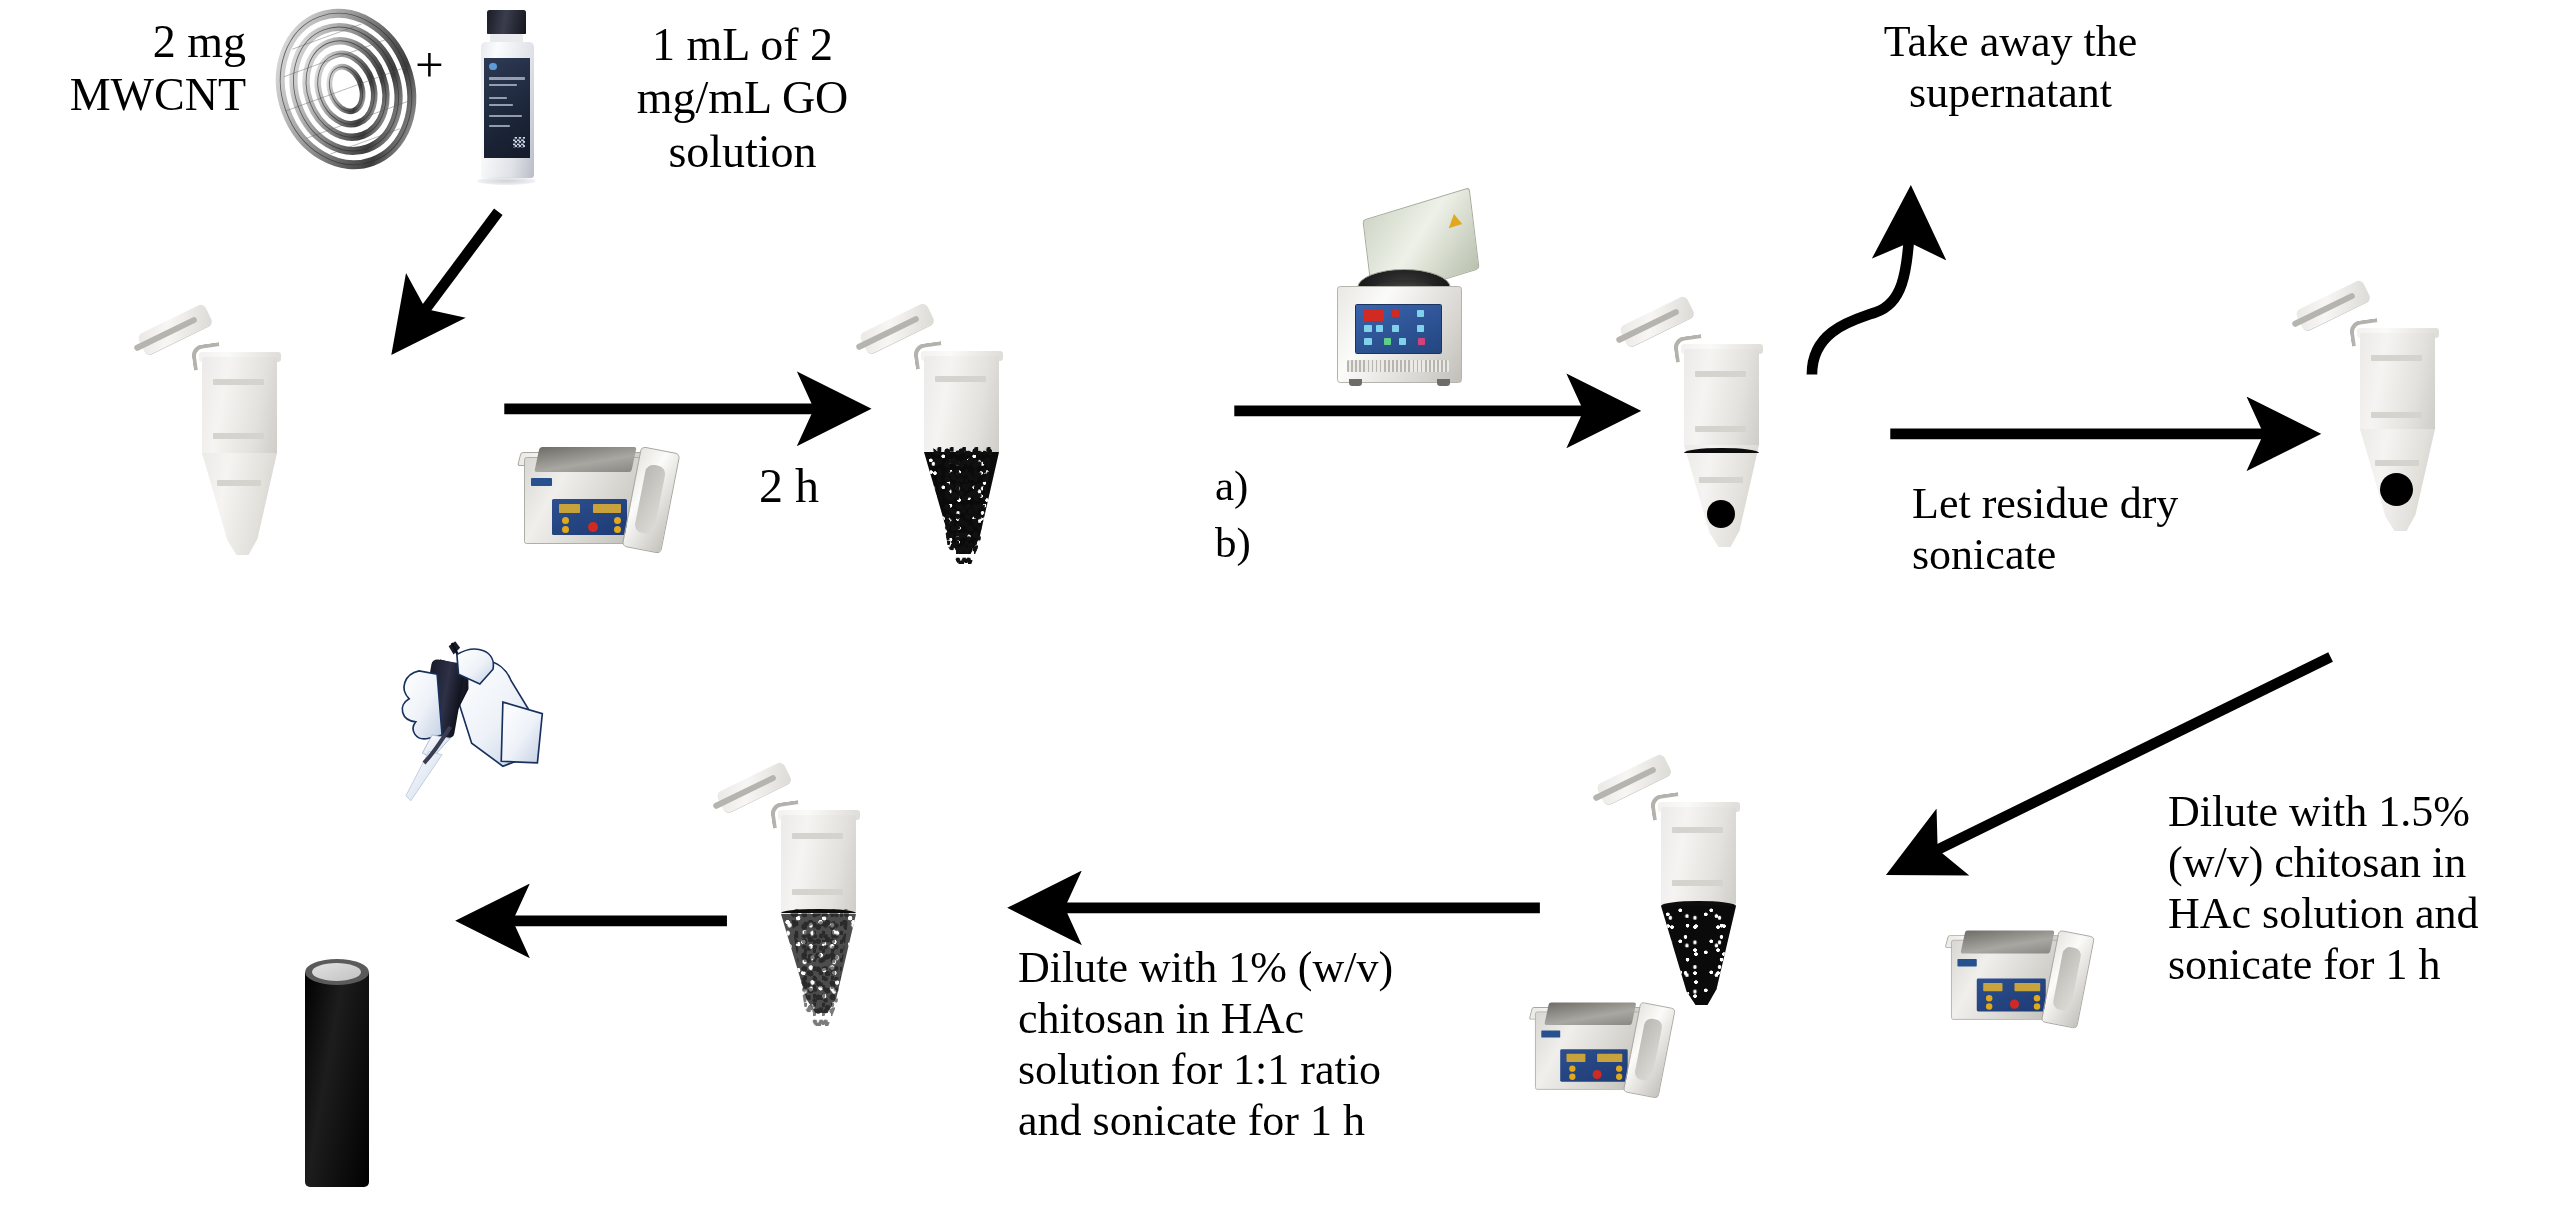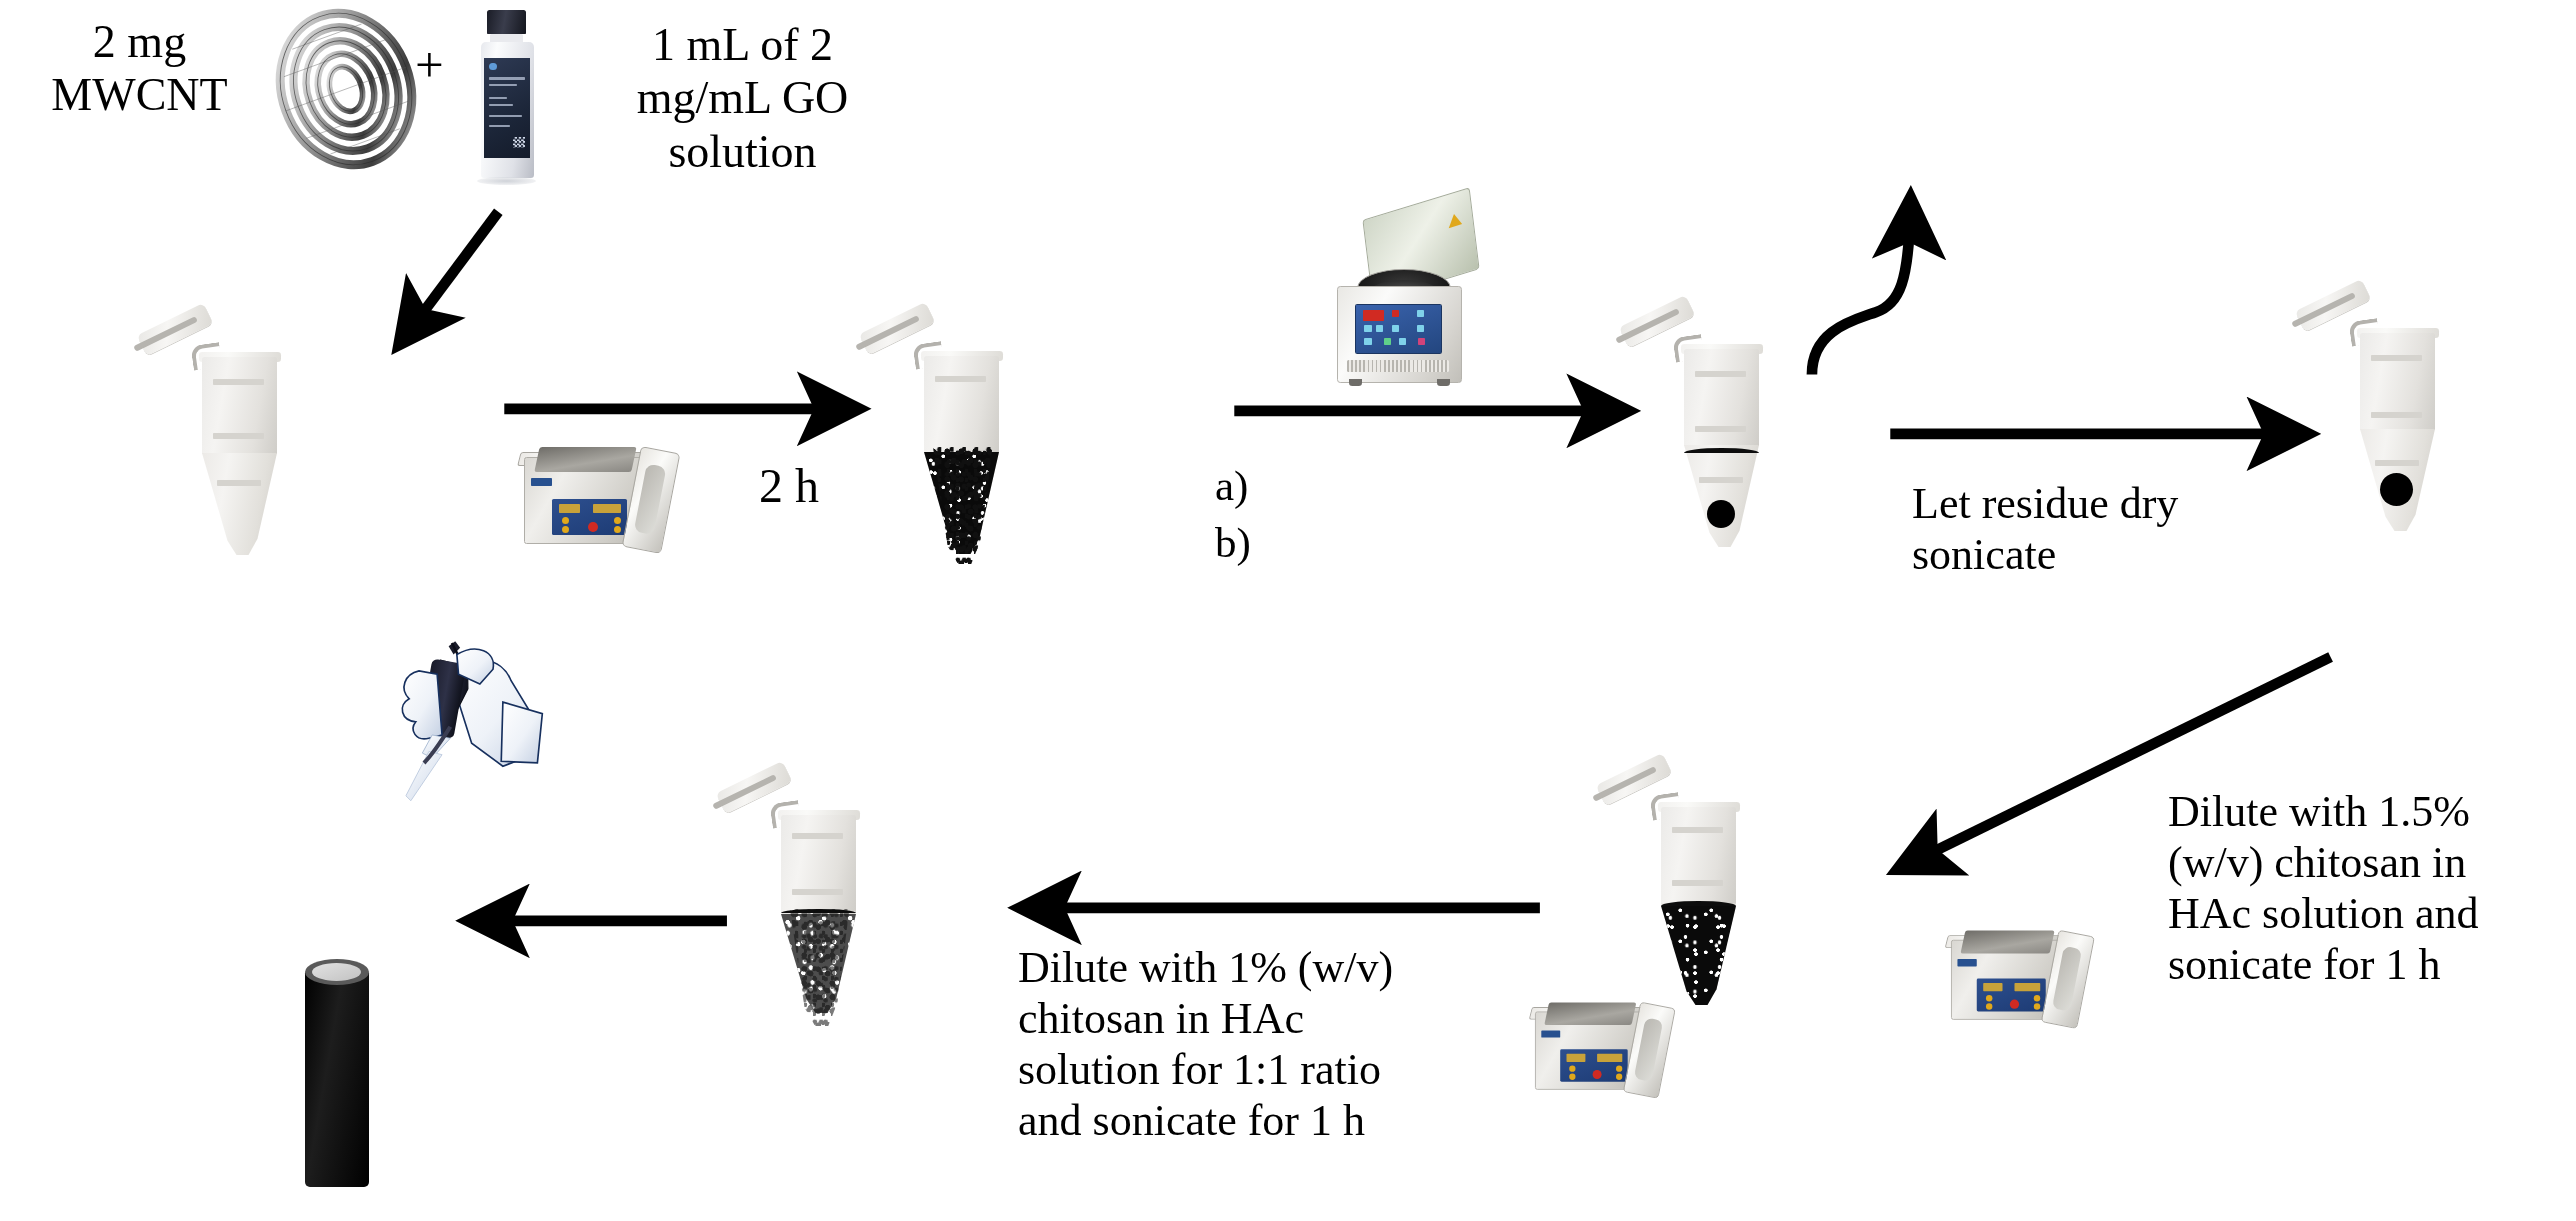--- a/index.html
+++ b/index.html
@@ -140,21 +140,21 @@
   .electrode .cap{position:absolute;left:0;top:0;width:64px;height:26px;border-radius:50%;
       background:#5a5a5a;}
   .electrode .disc{position:absolute;left:7.4px;top:4.1px;width:49px;height:18px;border-radius:50%;
       background:linear-gradient(160deg,#e2e2e2,#c2c2c2);}
 </style>
 </head>
 <body>
 
 <div class="stage">
 
-  <div class="txt" style="left:33px;top:14.8px;width:213px;font-size:46px;text-align:center;">2 mg
+  <div class="txt" style="left:33px;top:14.8px;width:213px;font-size:46px;text-align:right;">2 mg
 MWCNT</div>
 
   <div class="mwcnt" style="left:264px;top:6.6px;width:164px;height:164px;">
     <svg width="164" height="164" viewBox="0 0 200 200">
       <defs>
         <linearGradient id="cntg" x1="0" y1="0" x2="1" y2="1">
           <stop offset="0%" stop-color="#f2f2f2"></stop>
             <stop offset="40%" stop-color="#9a9a9a"></stop>
           <stop offset="75%" stop-color="#3c3c3c"></stop>
             <stop offset="100%" stop-color="#d0d0d0"></stop>
@@ -306,20 +306,22 @@
 
   <div style="position:absolute;left:1215px;top:460px;width:460px;font-size:43px;line-height:1.22;">
     <div style="display:flex;">
       <div style="width:64px;flex:none;">a)</div>
     </div>
     <div style="display:flex;margin-top:4.9px;">
       <div style="width:64px;flex:none;">b)</div>
     </div>
   </div>
 
+  <div class="txt" style="left:1797px;top:16.4px;width:427px;font-size:44px;text-align:center;">Take away the
+supernatant</div>
 
   <svg class="arrowsvg" style="left:1789px;top:189px;width:213px;height:189px;" viewBox="0 0 260 230" width="213" height="189">
     <defs>
         <marker id="ah4" markerWidth="7" markerHeight="7" refX="4.6" refY="3.5" orient="auto">
       <path d="M0,0 L7,3.5 L0,7 L1.6,3.5 z" fill="#000"></path>
         </marker>
       </defs>
     <path d="M28 226 C 28 172, 78 160, 106 150 C 136 140, 146 110, 148 26" fill="none" stroke="#000" stroke-width="13" marker-end="url(#ah4)"></path>
   </svg>
 

